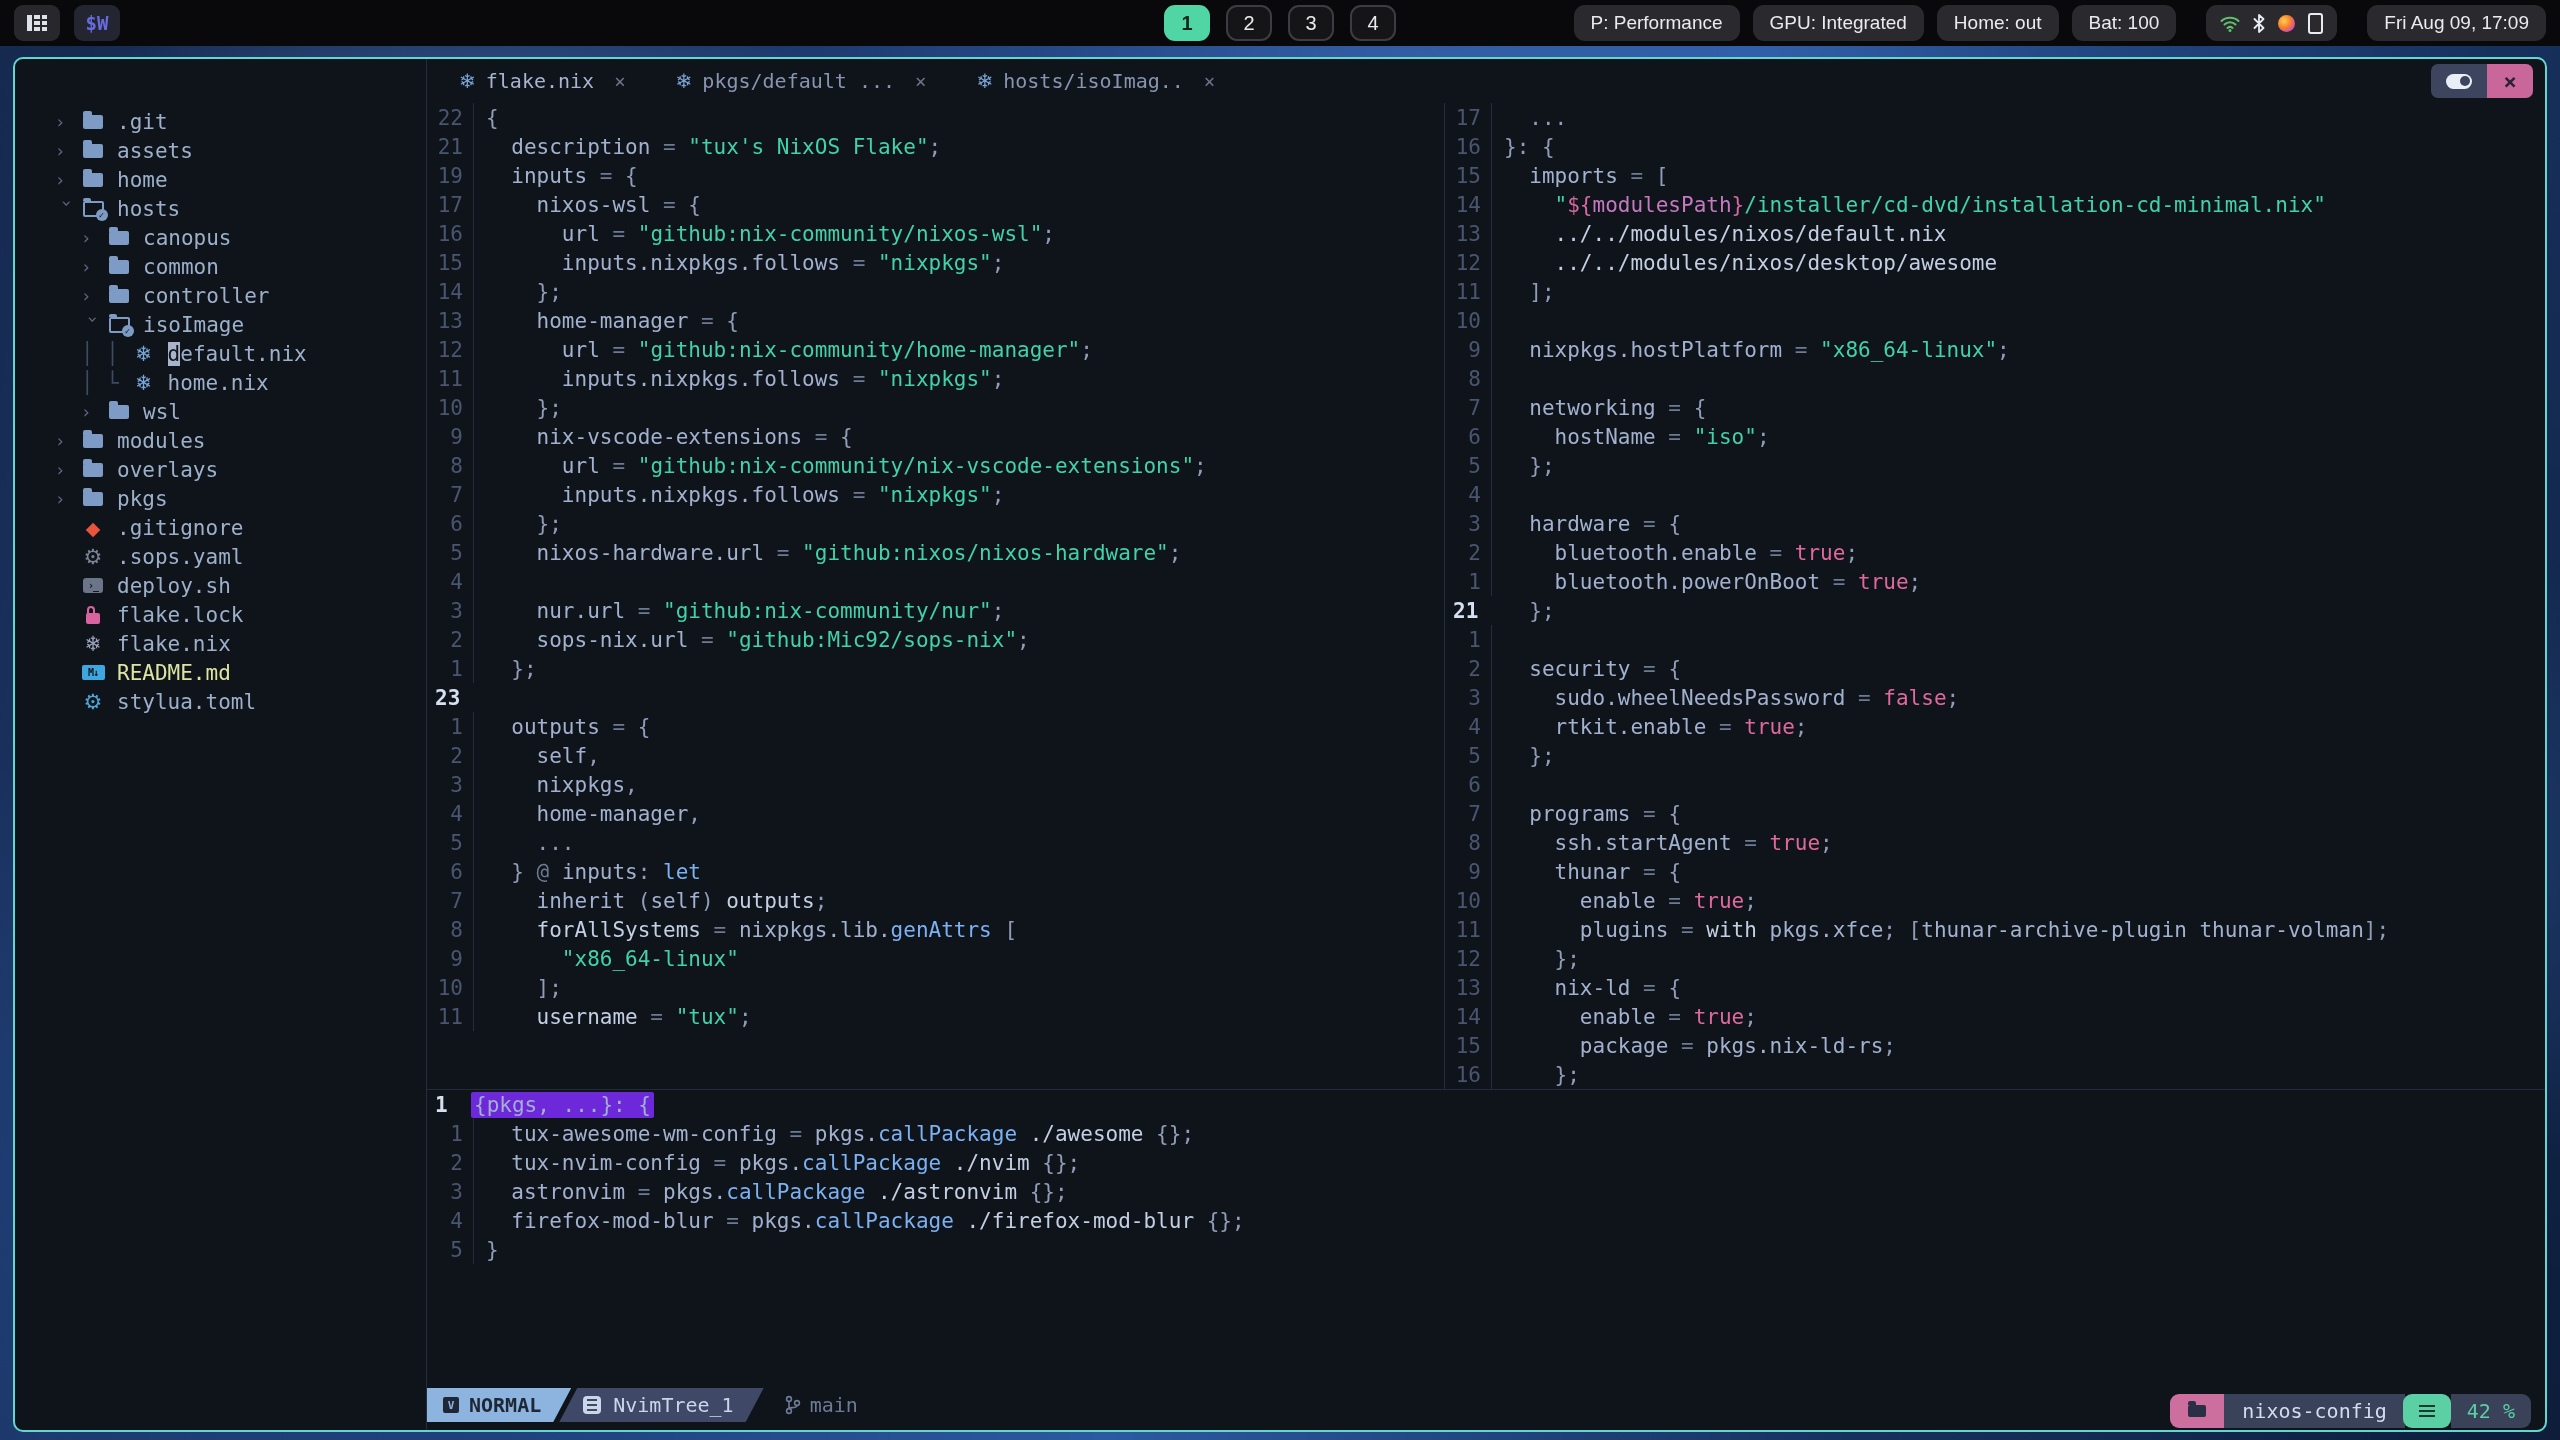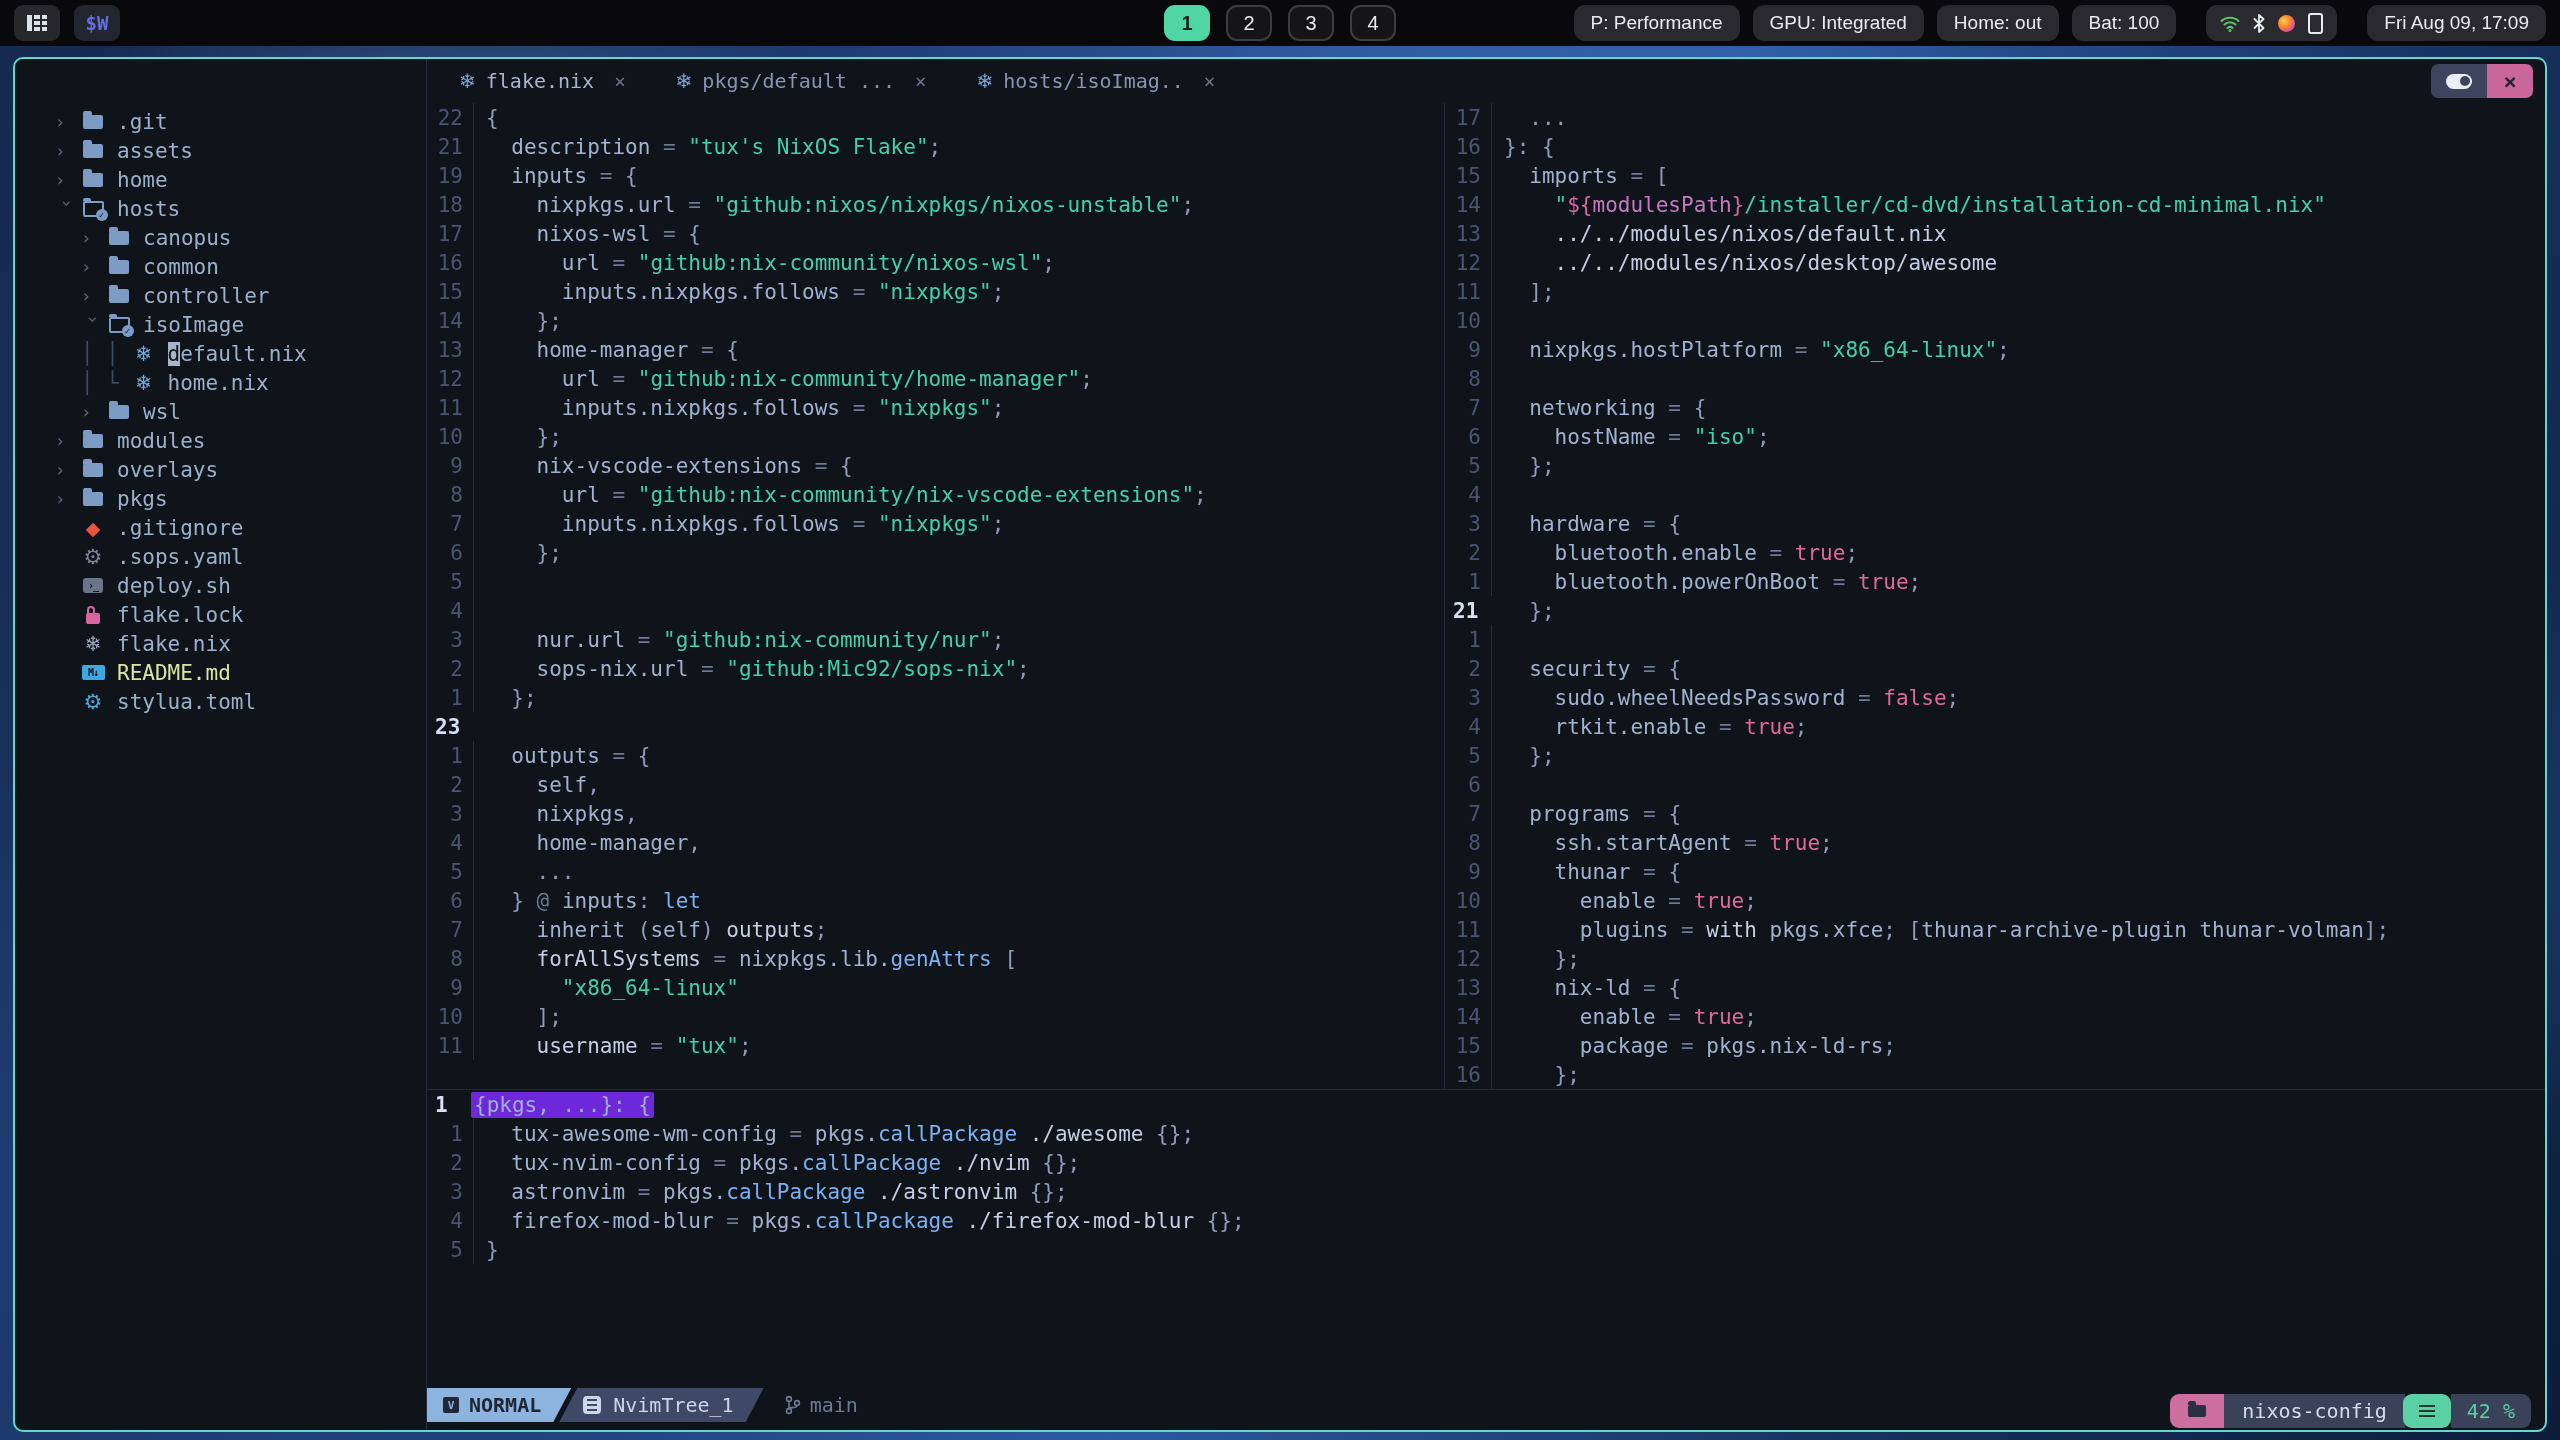--- a/index.html
+++ b/index.html
@@ -211,34 +211,33 @@
             <span class="toggle-pill"></span>
           </div>
           <div class="ctl-close">×</div>
         </div>
       </div>
       <div class="panes">
         <div class="pane left">
             <div class="cl"><span class="gut">22</span><span class="gbar"></span><span class="code"><span class="tk-p">{</span></span></div>
             <div class="cl"><span class="gut">21</span><span class="gbar"></span><span class="code"><span class="tk-k">  description</span><span class="tk-o"> = </span><span class="tk-s">"tux's NixOS Flake"</span><span class="tk-p">;</span></span></div>
             <div class="cl"><span class="gut">19</span><span class="gbar"></span><span class="code"><span class="tk-k">  inputs</span><span class="tk-o"> = </span><span class="tk-p">{</span></span></div>
-            <div class="cl"><span class="gut">18</span><span class="gbar"></span><span class="code"><span class="tk-k">    nixpkgs.url</span><span class="tk-o"> = </span><span class="tk-s">"github:nixos/nixpkgs/nixos-unstable"</span><span class="tk-p">;</span></span></div>
             <div class="cl"><span class="gut">17</span><span class="gbar"></span><span class="code"><span class="tk-k">    nixos-wsl</span><span class="tk-o"> = </span><span class="tk-p">{</span></span></div>
             <div class="cl"><span class="gut">16</span><span class="gbar"></span><span class="code"><span class="tk-k">      url</span><span class="tk-o"> = </span><span class="tk-s">"github:nix-community/nixos-wsl"</span><span class="tk-p">;</span></span></div>
             <div class="cl"><span class="gut">15</span><span class="gbar"></span><span class="code"><span class="tk-k">      inputs.nixpkgs.follows</span><span class="tk-o"> = </span><span class="tk-s">"nixpkgs"</span><span class="tk-p">;</span></span></div>
             <div class="cl"><span class="gut">14</span><span class="gbar"></span><span class="code"><span class="tk-p">    };</span></span></div>
             <div class="cl"><span class="gut">13</span><span class="gbar"></span><span class="code"><span class="tk-k">    home-manager</span><span class="tk-o"> = </span><span class="tk-p">{</span></span></div>
             <div class="cl"><span class="gut">12</span><span class="gbar"></span><span class="code"><span class="tk-k">      url</span><span class="tk-o"> = </span><span class="tk-s">"github:nix-community/home-manager"</span><span class="tk-p">;</span></span></div>
             <div class="cl"><span class="gut">11</span><span class="gbar"></span><span class="code"><span class="tk-k">      inputs.nixpkgs.follows</span><span class="tk-o"> = </span><span class="tk-s">"nixpkgs"</span><span class="tk-p">;</span></span></div>
             <div class="cl"><span class="gut">10</span><span class="gbar"></span><span class="code"><span class="tk-p">    };</span></span></div>
             <div class="cl"><span class="gut">9</span><span class="gbar"></span><span class="code"><span class="tk-k">    nix-vscode-extensions</span><span class="tk-o"> = </span><span class="tk-p">{</span></span></div>
             <div class="cl"><span class="gut">8</span><span class="gbar"></span><span class="code"><span class="tk-k">      url</span><span class="tk-o"> = </span><span class="tk-s">"github:nix-community/nix-vscode-extensions"</span><span class="tk-p">;</span></span></div>
             <div class="cl"><span class="gut">7</span><span class="gbar"></span><span class="code"><span class="tk-k">      inputs.nixpkgs.follows</span><span class="tk-o"> = </span><span class="tk-s">"nixpkgs"</span><span class="tk-p">;</span></span></div>
             <div class="cl"><span class="gut">6</span><span class="gbar"></span><span class="code"><span class="tk-p">    };</span></span></div>
-            <div class="cl"><span class="gut">5</span><span class="gbar"></span></div>
+            <div class="cl"><span class="gut">5</span><span class="gbar"></span><span class="code"><span class="tk-k">    nixos-hardware.url</span><span class="tk-o"> = </span><span class="tk-s">"github:nixos/nixos-hardware"</span><span class="tk-p">;</span></span></div>
             <div class="cl"><span class="gut">4</span><span class="gbar"></span></div>
             <div class="cl"><span class="gut">3</span><span class="gbar"></span><span class="code"><span class="tk-k">    nur.url</span><span class="tk-o"> = </span><span class="tk-s">"github:nix-community/nur"</span><span class="tk-p">;</span></span></div>
             <div class="cl"><span class="gut">2</span><span class="gbar"></span><span class="code"><span class="tk-k">    sops-nix.url</span><span class="tk-o"> = </span><span class="tk-s">"github:Mic92/sops-nix"</span><span class="tk-p">;</span></span></div>
             <div class="cl"><span class="gut">1</span><span class="gbar"></span><span class="code"><span class="tk-p">  };</span></span></div>
             <div class="cl cur"><span class="gut">23</span><span class="gbar"></span><span class="code"></span></div>
             <div class="cl"><span class="gut">1</span><span class="gbar"></span><span class="code"><span class="tk-k">  outputs</span><span class="tk-o"> = </span><span class="tk-p">{</span></span></div>
             <div class="cl"><span class="gut">2</span><span class="gbar"></span><span class="code"><span class="tk-k">    self</span><span class="tk-p">,</span></span></div>
             <div class="cl"><span class="gut">3</span><span class="gbar"></span><span class="code"><span class="tk-k">    nixpkgs</span><span class="tk-p">,</span></span></div>
             <div class="cl"><span class="gut">4</span><span class="gbar"></span><span class="code"><span class="tk-k">    home-manager</span><span class="tk-p">,</span></span></div>
             <div class="cl"><span class="gut">5</span><span class="gbar"></span><span class="code"><span class="tk-p">    ...</span></span></div>

